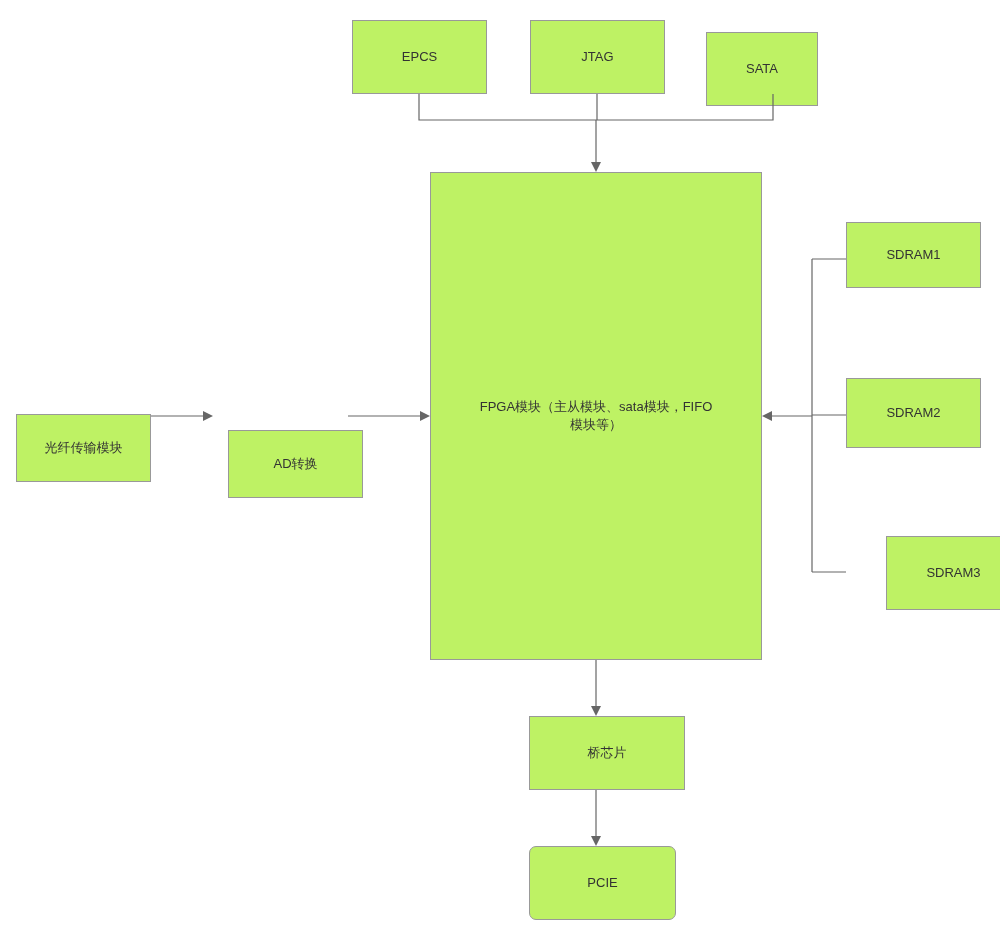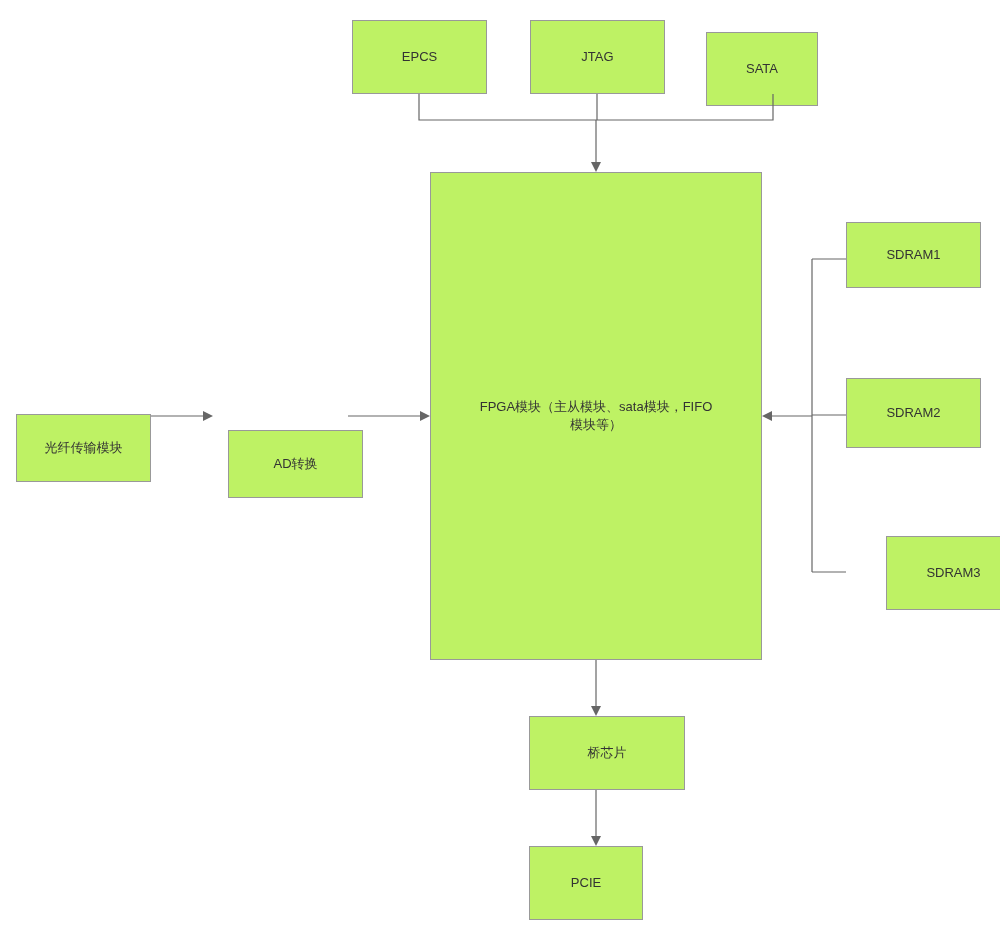--- a/index.html
+++ b/index.html
@@ -76,21 +76,21 @@
 </div>
 
 <div class="box" style="left:846px; top:536px; width:135px; height:74px;margin-left:40px;">
   <span>SDRAM3</span>
 </div>
 
 <div class="box" style="left:529px; top:716px; width:156px; height:74px;">
   <span>桥芯片</span>
 </div>
 
-<div class="box" style="left:529px; top:846px; width:114px; height:74px;">
+<div class="box" style="left:529px; top:846px; width:147px; height:74px;border-radius:7px;">
   <span>PCIE</span>
 </div>
 
 <svg class="arrows">
 
   <path class="arrow-line" d="M 419 94 L 419 120 L 596 120"></path>
   <path class="arrow-line" d="M 773 94 L 773 120 L 596 120"></path>
   <path class="arrow-line" d="M 597 94 L 597 120"></path>
   <path class="arrow-line" d="M 596 120 L 596 164"></path>
   <polygon class="arrow-head" points="596,172 591,162 601,162"></polygon>

